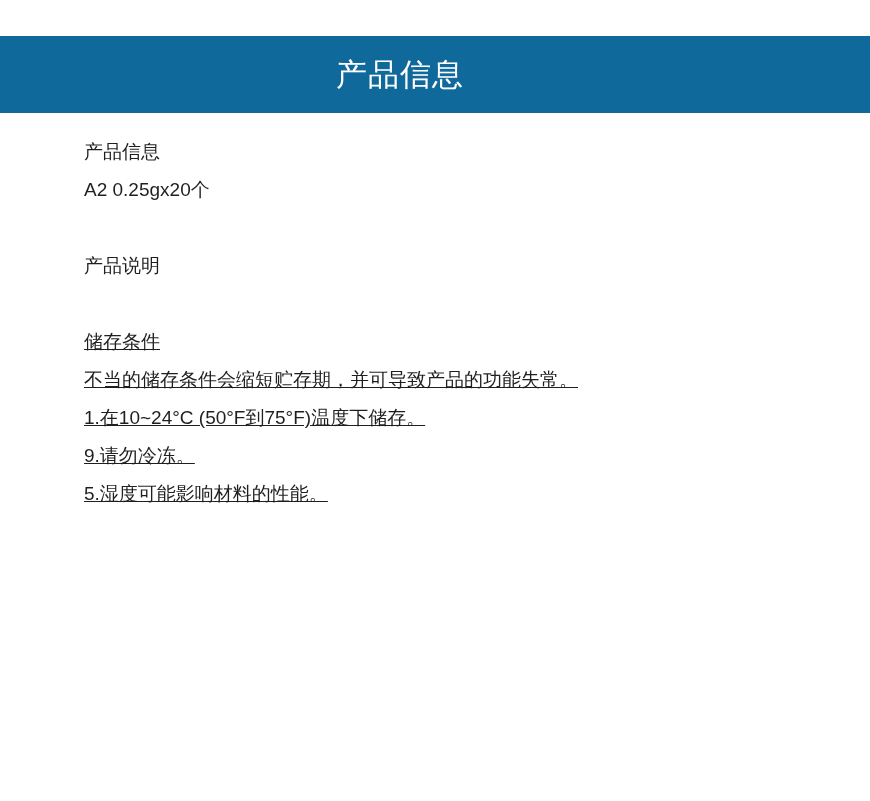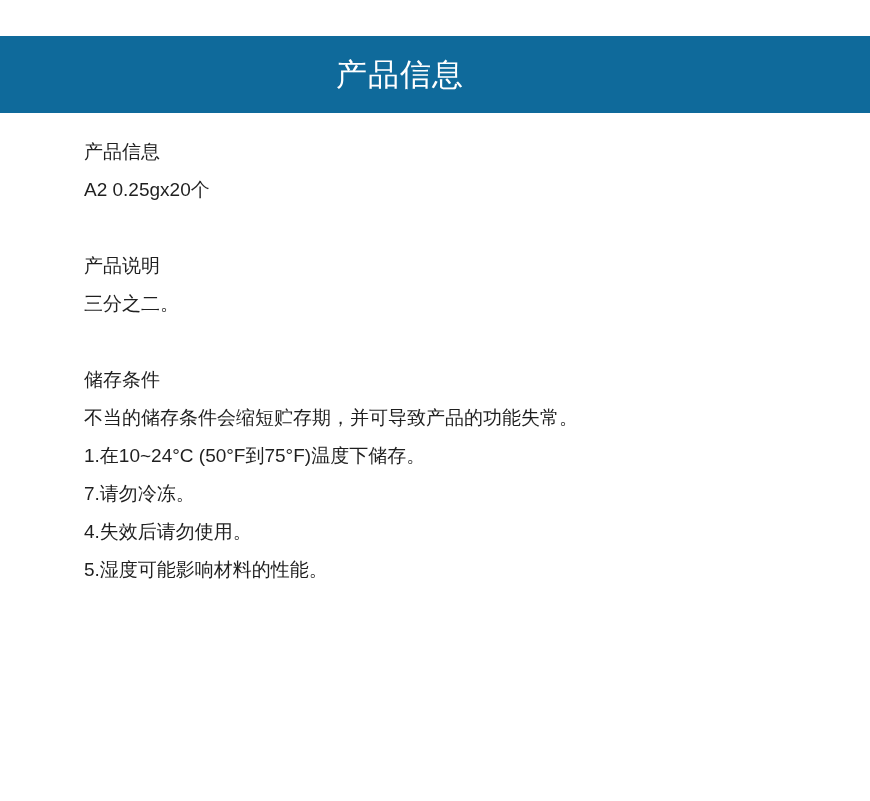--- a/index.html
+++ b/index.html
@@ -42,20 +42,21 @@
     padding: 20px 90px 0 84px;
     color: var(--body-text);
     font-size: 19px;
     line-height: 38px;
   }
   .section {
     margin: 0 0 38px 0;
   }
   .section:last-child {
     margin-bottom: 0;
+    text-decoration: underline;
   }
   .line {
     white-space: pre-wrap;
     min-height: 38px;
   }
 </style>
 </head>
 <body>
 
 <header class="header-bar">
@@ -64,25 +65,23 @@
 
 <main class="content">
 
   <section class="section">
     <div class="line">产品信息</div>
     <div class="line">A2 0.25gx20个</div>
   </section>
 
   <section class="section">
     <div class="line">产品说明</div>
-    <div class="line">三分之二。</div>
   </section>
 
   <section class="section">
     <div class="line">储存条件</div>
     <div class="line">不当的储存条件会缩短贮存期，并可导致产品的功能失常。</div>
     <div class="line">1.在10~24°C (50°F到75°F)温度下储存。</div>
-    <div class="line">7.请勿冷冻。</div>
-    <div class="line">4.失效后请勿使用。</div>
+    <div class="line">9.请勿冷冻。</div>
     <div class="line">5.湿度可能影响材料的性能。</div>
   </section>
 
 </main>
 
 </body></html>

